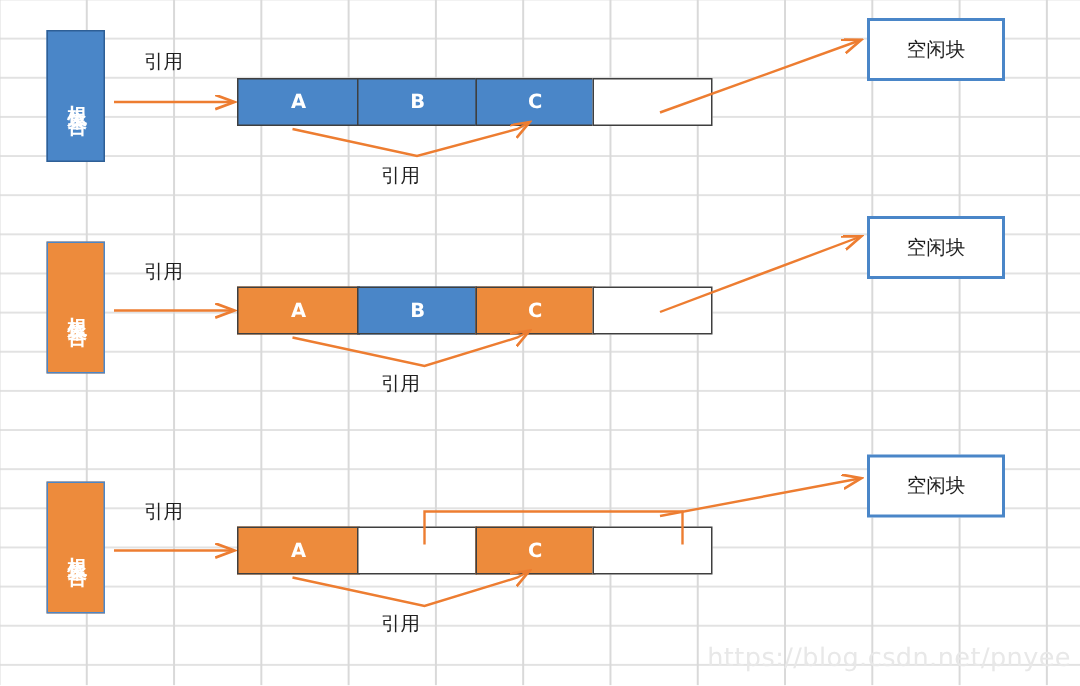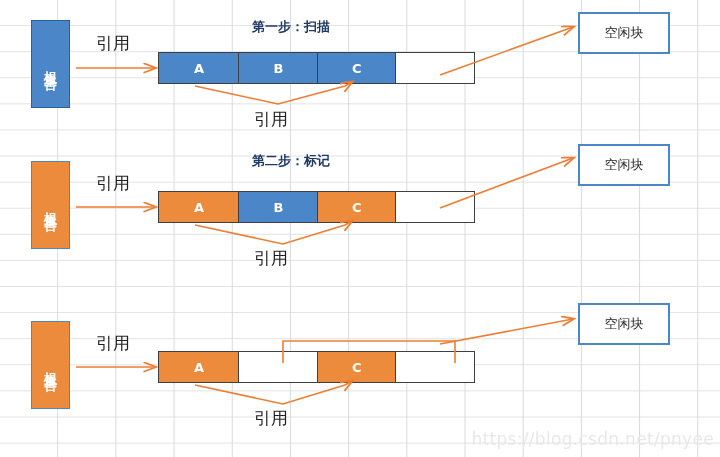--- a/index.html
+++ b/index.html
@@ -86,21 +86,21 @@
     background: #ffffff;
     display: flex;
     align-items: center;
     justify-content: center;
     font-size: 13px;
     color: #1f1f1f;
   }
 
   .lbl {
     position: absolute;
-    font-size: 17px;
+    font-size: 13px;
     color: #1f1f1f;
     white-space: nowrap;
     text-align: right;
   }
   .title {
     position: absolute;
     font-size: 13px;
     font-weight: bold;
     color: #1f3864;
     white-space: nowrap;
@@ -121,42 +121,40 @@
 <div id="canvas">
 
   <div id="grid"></div>
 
   <div class="root-box root-blue" style="left:31px; top:20px;">
     <span class="vert">根集合</span>
   </div>
 
   <div class="lbl" style="left:96px; top:32px;">引用</div>
 
-  <div class="title" style="left:252px; top:18px;">第一步：扫描</div>
 
   <div class="strip" style="left:158px; top:52px; width:320px;">
     <div class="cell blue" style="width:82px;">A</div>
     <div class="cell blue" style="width:80px;">B</div>
     <div class="cell blue" style="width:80px;">C</div>
     <div class="cell empty" style="width:80px;"></div>
   </div>
 
   <div class="lbl" style="left:254px; top:108px;">引用</div>
 
   <div class="free-box" style="left:578px; top:12px;">
     <span>空闲块</span>
   </div>
 
   <div class="root-box root-orange" style="left:31px; top:161px;">
     <span class="vert">根集合</span>
   </div>
 
   <div class="lbl" style="left:96px; top:172px;">引用</div>
 
-  <div class="title" style="left:252px; top:152px;">第二步：标记</div>
 
   <div class="strip" style="left:158px; top:191px; width:320px;">
     <div class="cell orange" style="width:82px;">A</div>
     <div class="cell blue" style="width:80px;">B</div>
     <div class="cell orange" style="width:80px;">C</div>
     <div class="cell empty" style="width:80px;"></div>
   </div>
 
   <div class="lbl" style="left:254px; top:247px;">引用</div>
 

